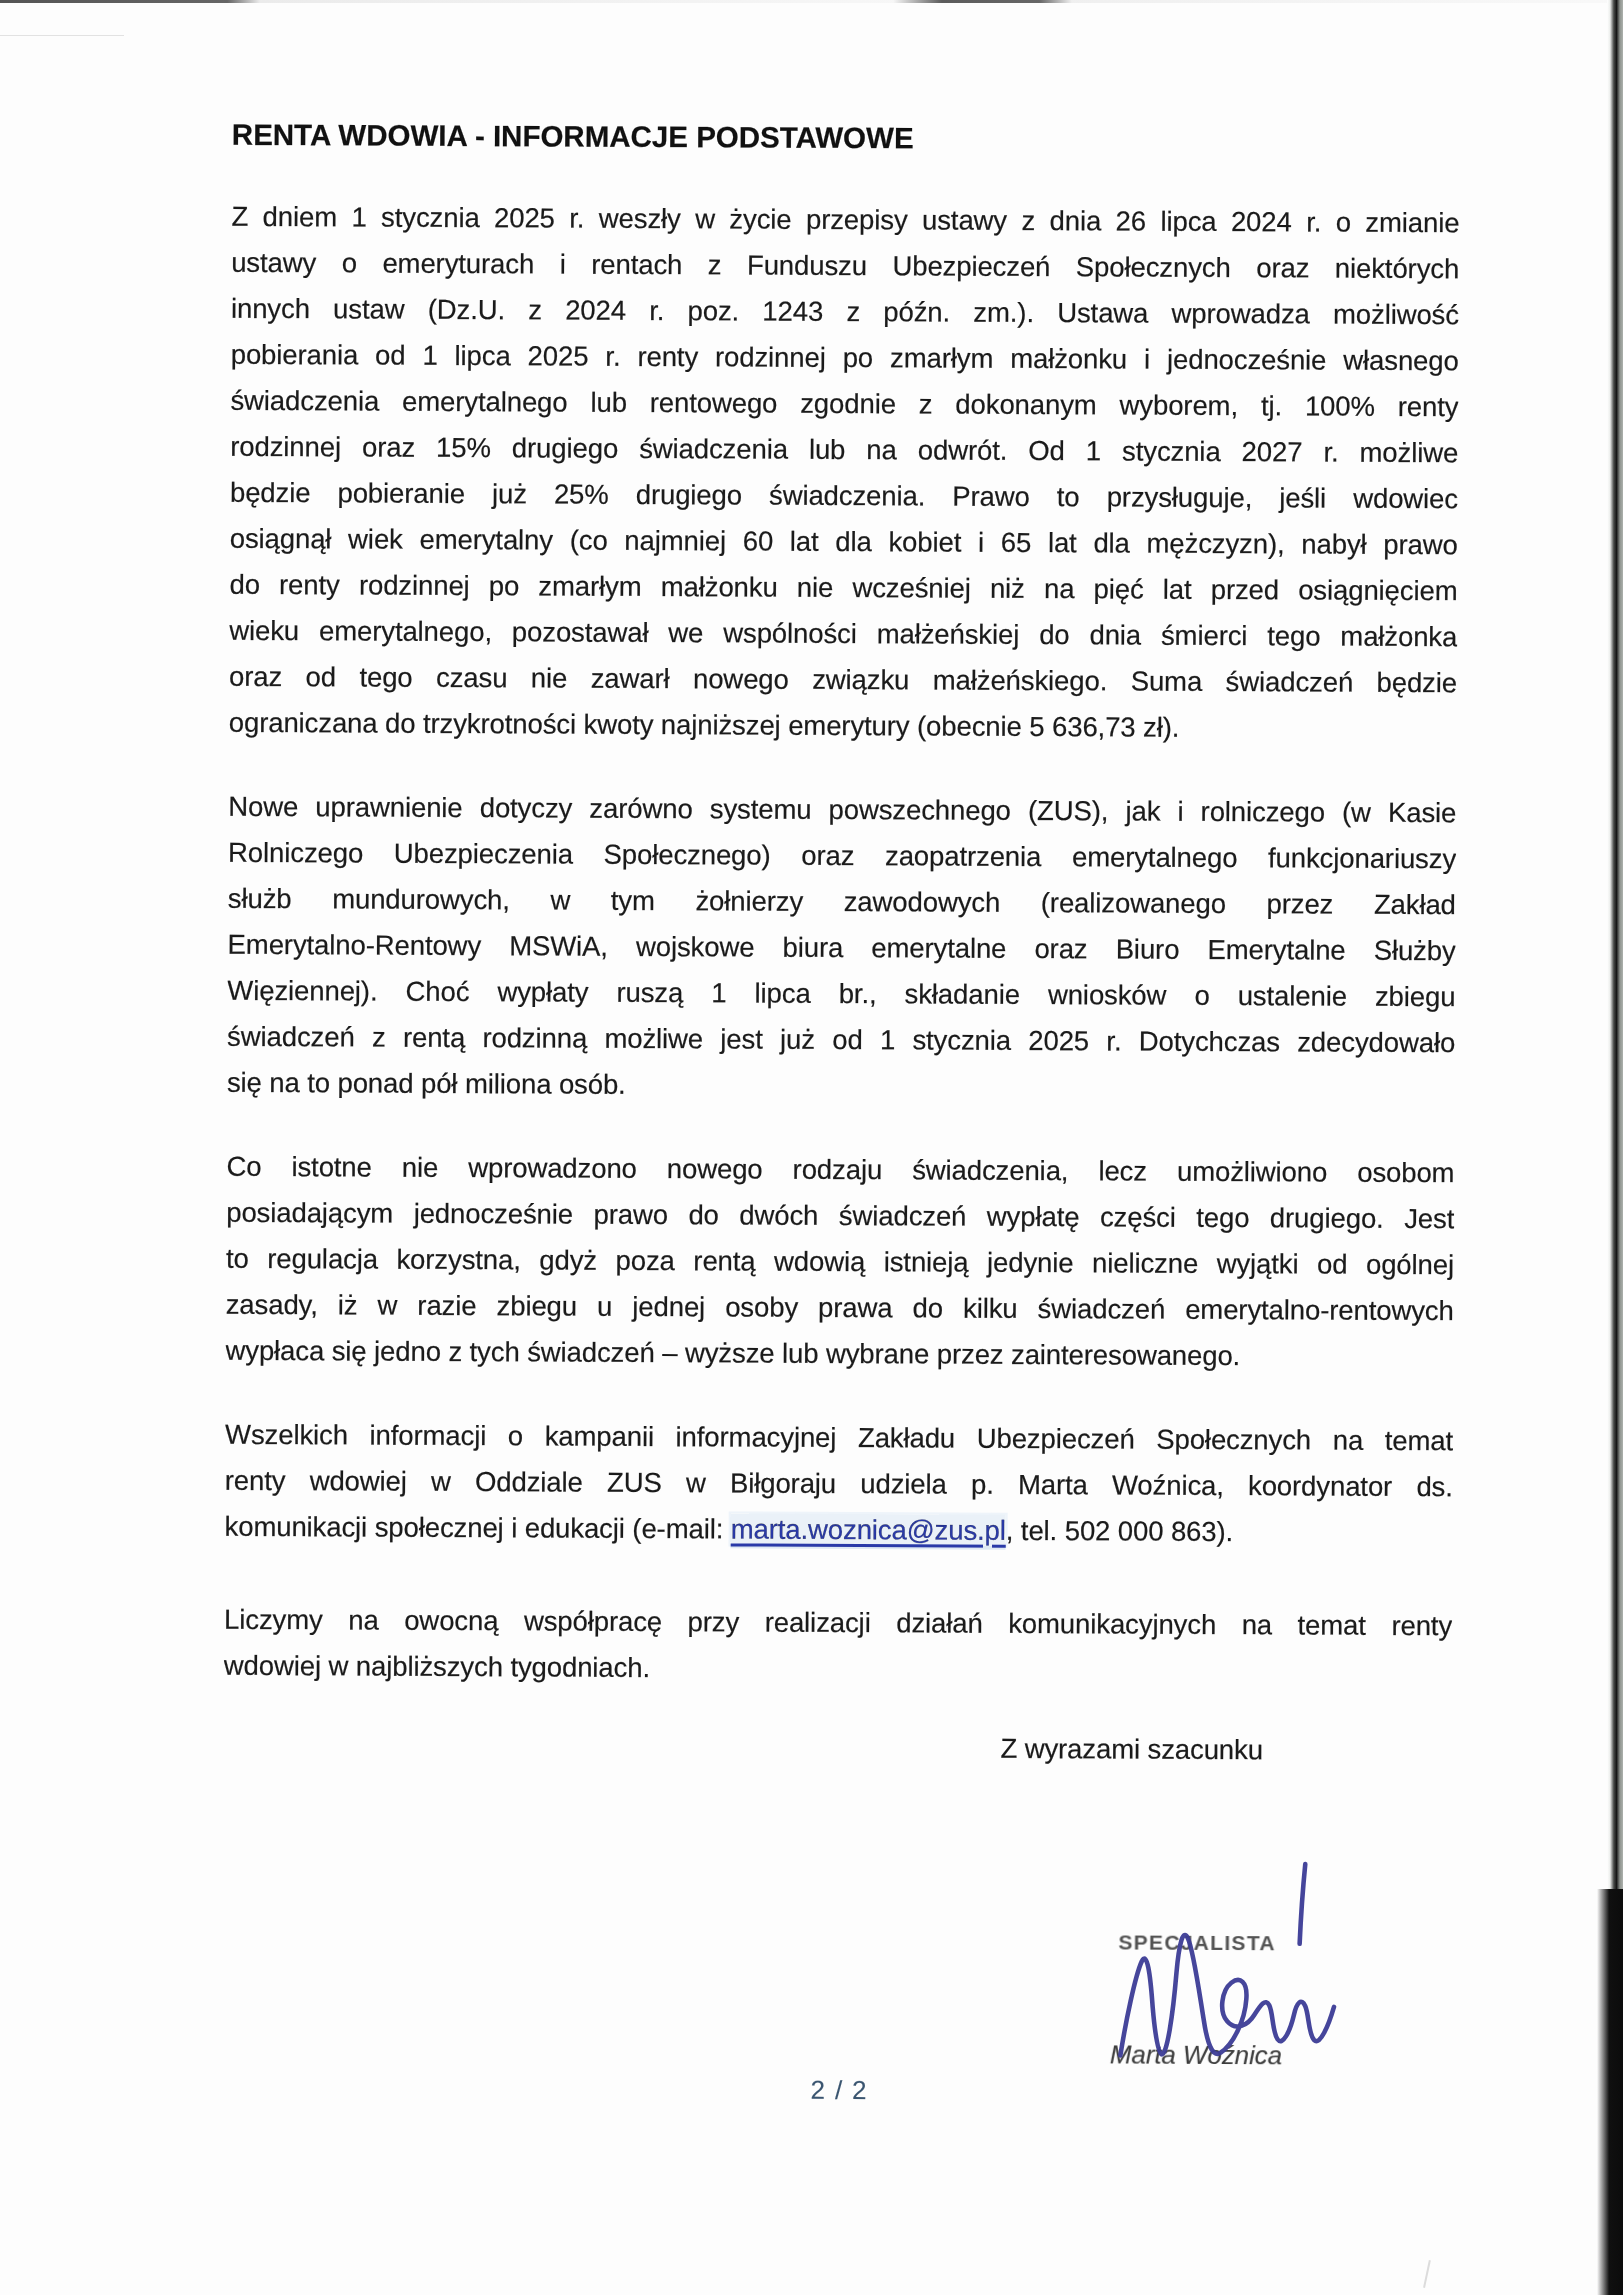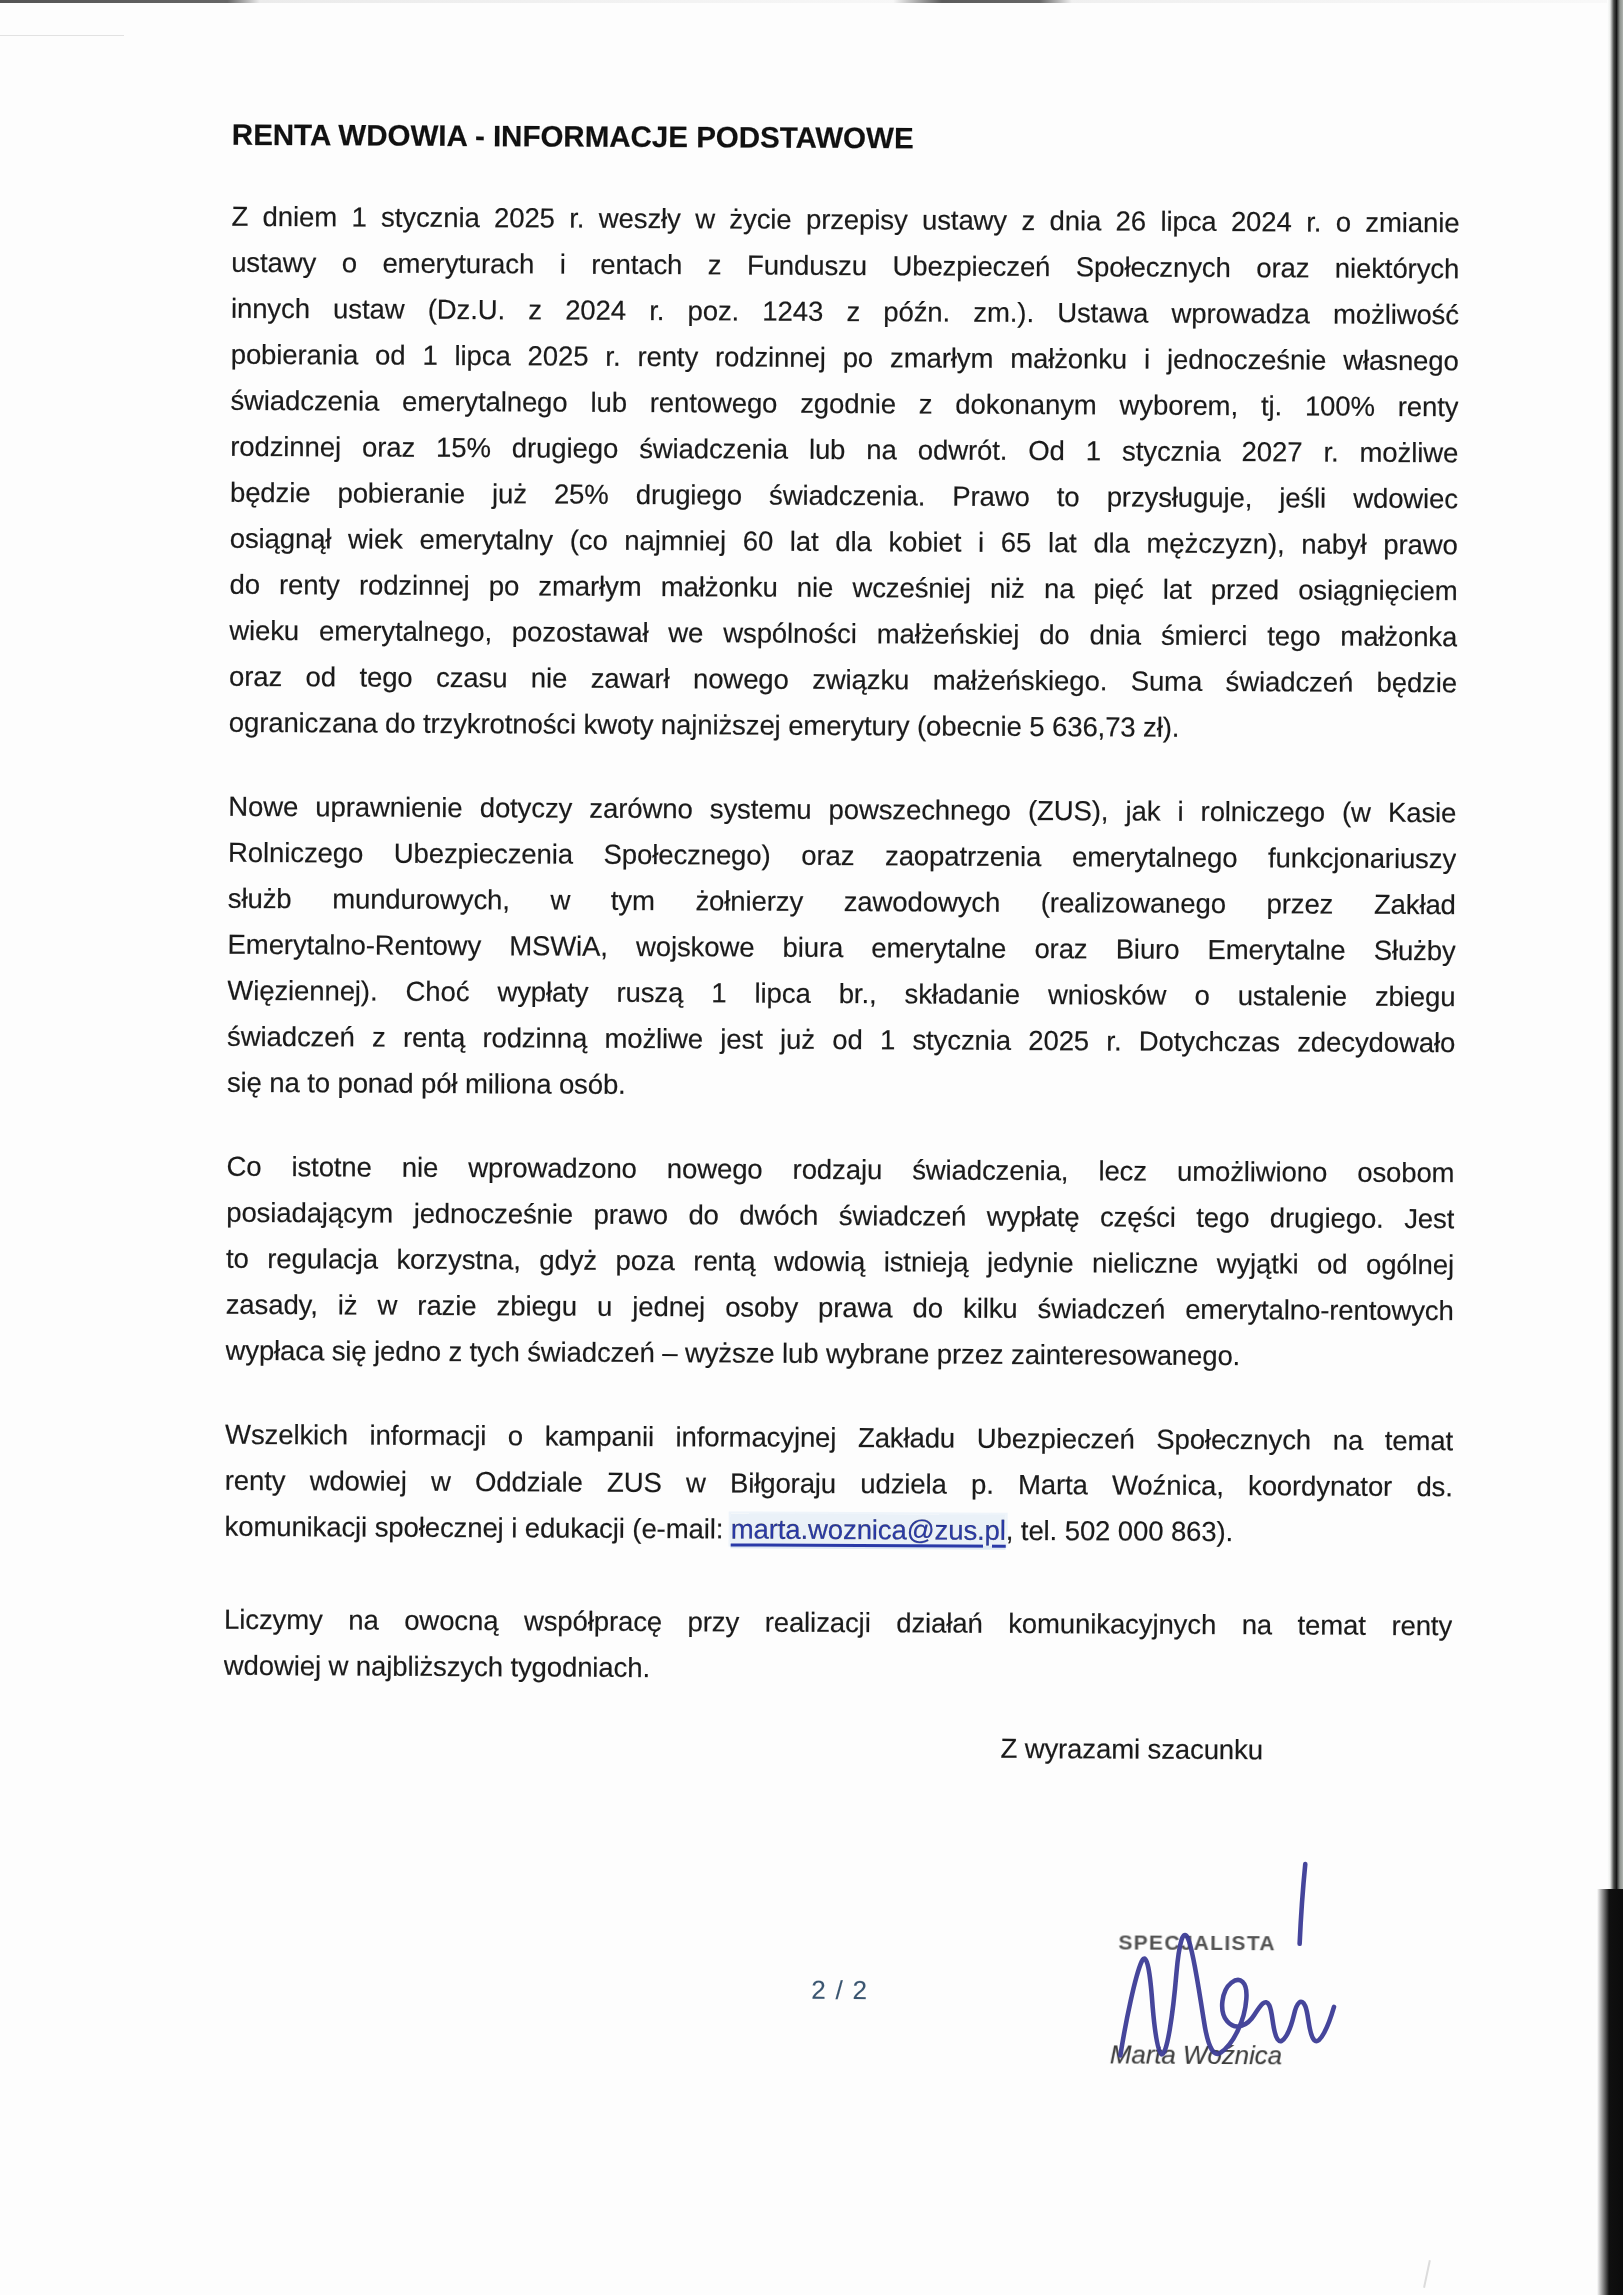--- a/index.html
+++ b/index.html
@@ -87,21 +87,21 @@
     font-size:26px;font-style:italic;
     color:#2c2c2c;filter:blur(0.2px);opacity:.92;
     -webkit-text-stroke:0.2px rgba(0,0,0,.4);
     white-space:nowrap;
   }
   .ink{
     position:absolute;left:0;top:0;z-index:3;
   }
   
   .page-number{
-    position:absolute;left:589px;top:1860px;
+    position:absolute;left:589px;top:1960px;
     font-size:26px;color:#3a5570;
     -webkit-text-stroke:0.2px rgba(58,85,112,.6);
     letter-spacing:1.3px;
   }
 </style>
 </head>
 <body>
 
 <div class="page">
 

